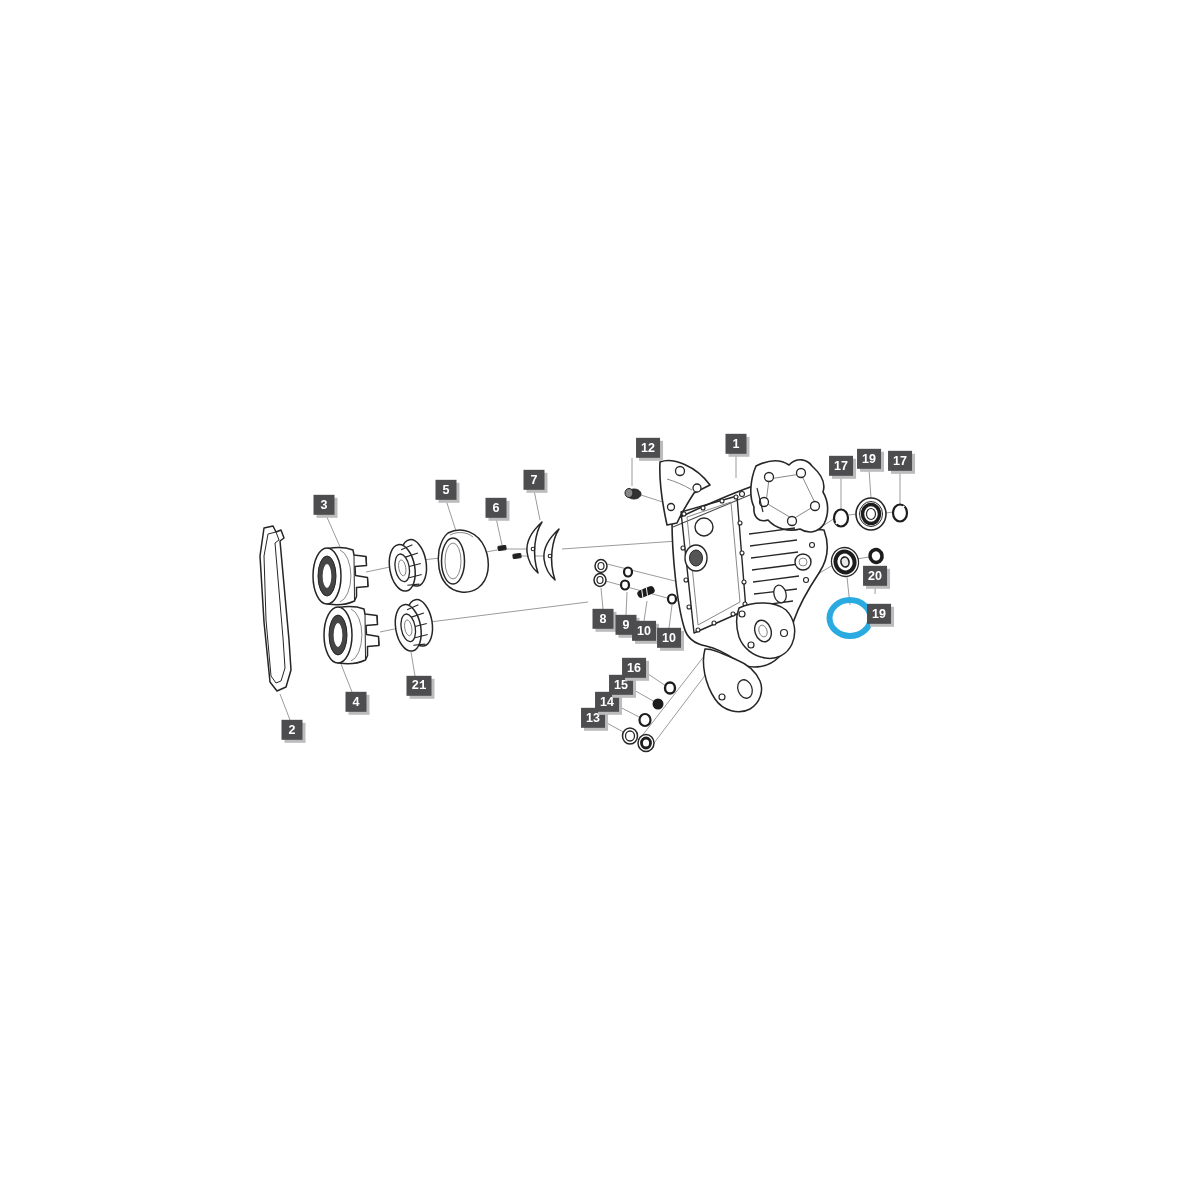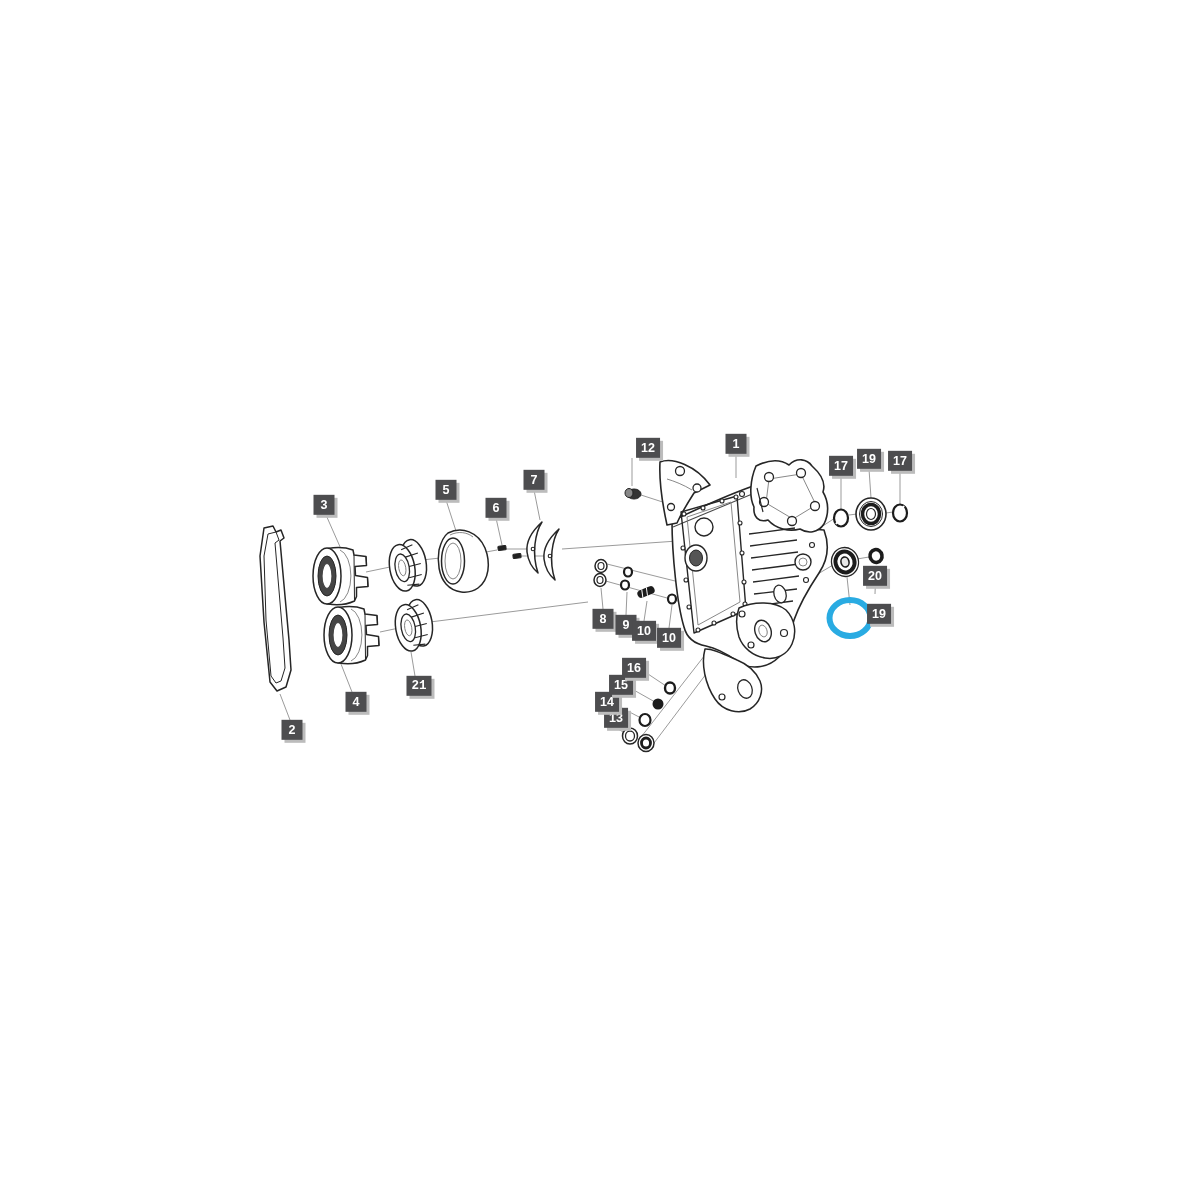--- a/index.html
+++ b/index.html
@@ -282,21 +282,21 @@
   <div class="plabel" style="left:324px; top:505px;">3</div>
   <div class="plabel" style="left:356px; top:702px;">4</div>
   <div class="plabel" style="left:446px; top:490px;">5</div>
   <div class="plabel" style="left:496px; top:508px;">6</div>
   <div class="plabel" style="left:534px; top:480px;">7</div>
   <div class="plabel" style="left:603px; top:619px;">8</div>
   <div class="plabel" style="left:626px; top:625px;">9</div>
   <div class="plabel" style="left:644px; top:631px;">10</div>
   <div class="plabel" style="left:669px; top:638px;">10</div>
   <div class="plabel" style="left:648px; top:448px;">12</div>
-  <div class="plabel" style="left:616px; top:718px;">13</div>
+  <div class="plabel" style="left:593px; top:718px;">13</div>
   <div class="plabel" style="left:607px; top:702px;text-align:right;">14</div>
   <div class="plabel" style="left:621px; top:685px;text-align:center;">15</div>
   <div class="plabel" style="left:634px; top:668px;text-align:center;">16</div>
   <div class="plabel" style="left:841px; top:466px;">17</div>
   <div class="plabel" style="left:869px; top:459px;">19</div>
   <div class="plabel" style="left:900px; top:461px;">17</div>
   <div class="plabel" style="left:851px; top:614px;margin-left:28px;">19</div>
   <div class="plabel" style="left:875px; top:576px;">20</div>
   <div class="plabel" style="left:419px; top:686px;font-family:Liberation Mono, monospace;">21</div>
 

